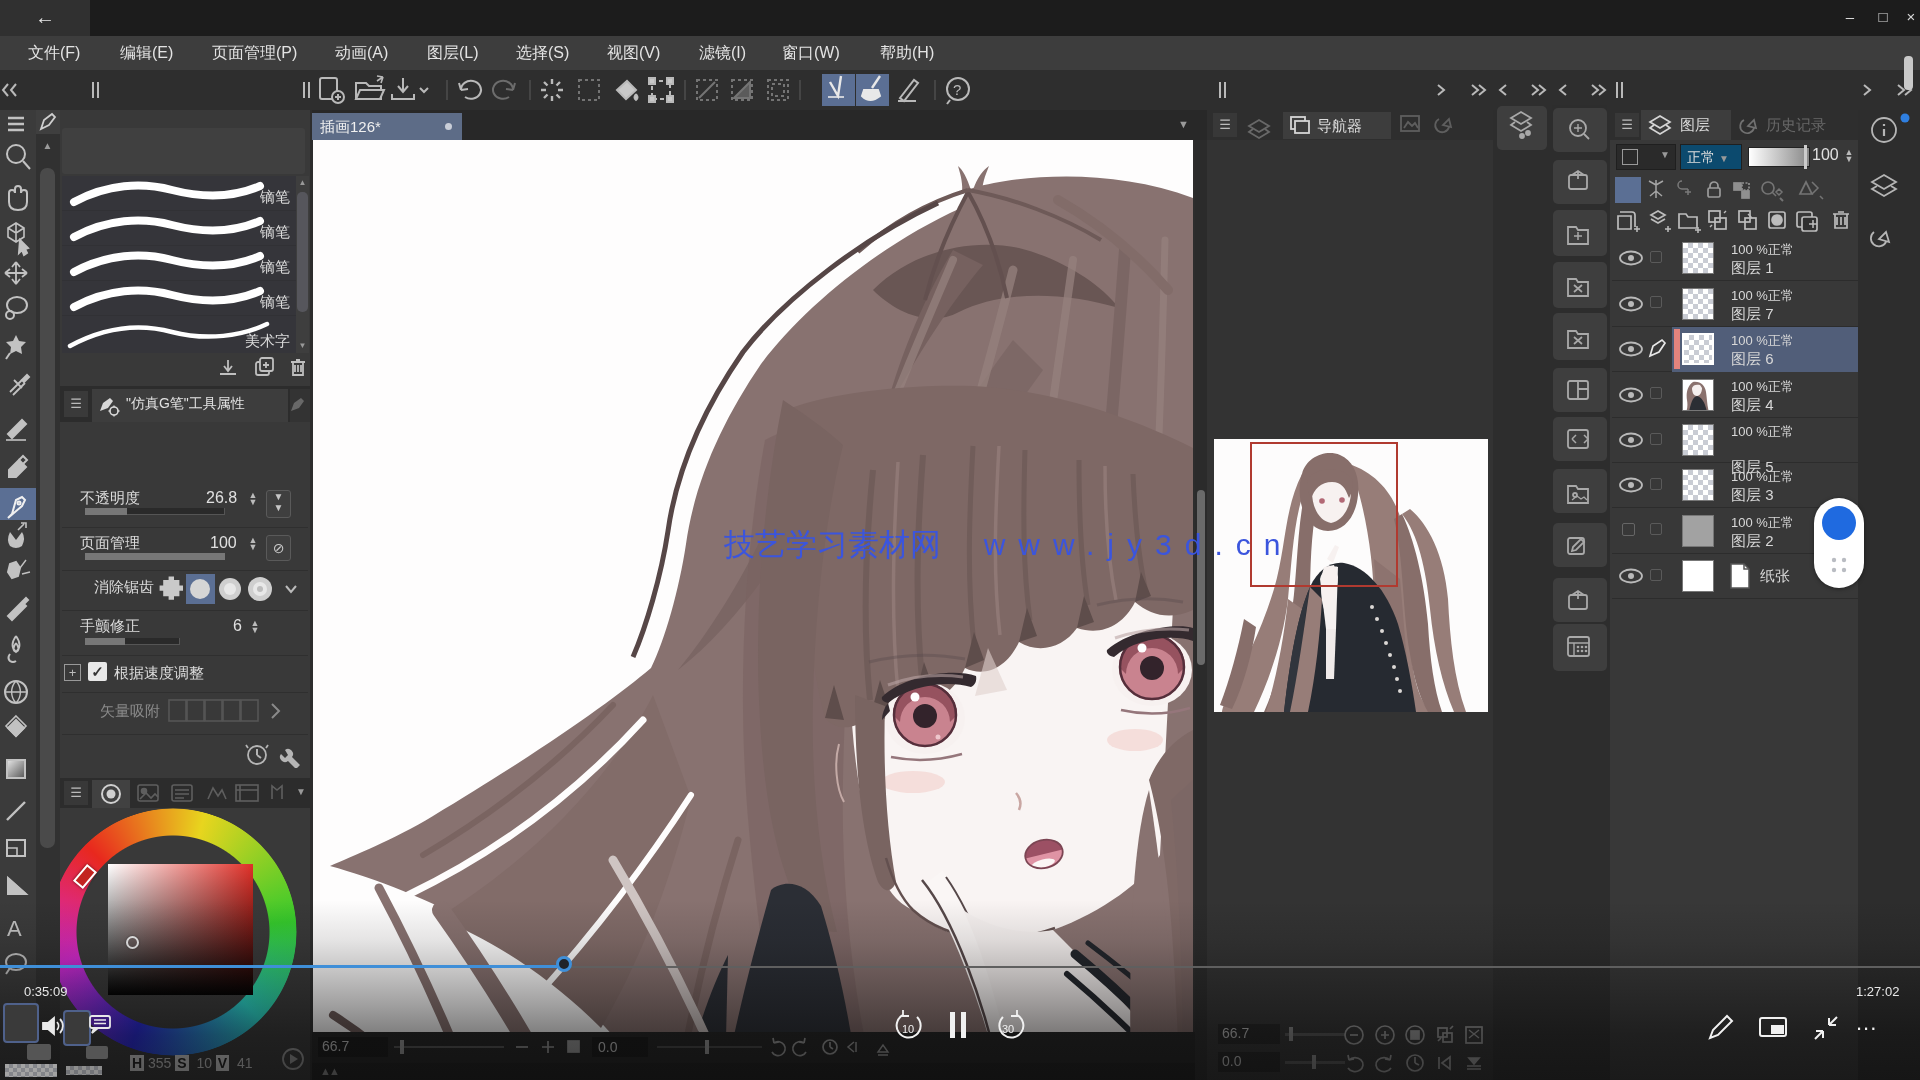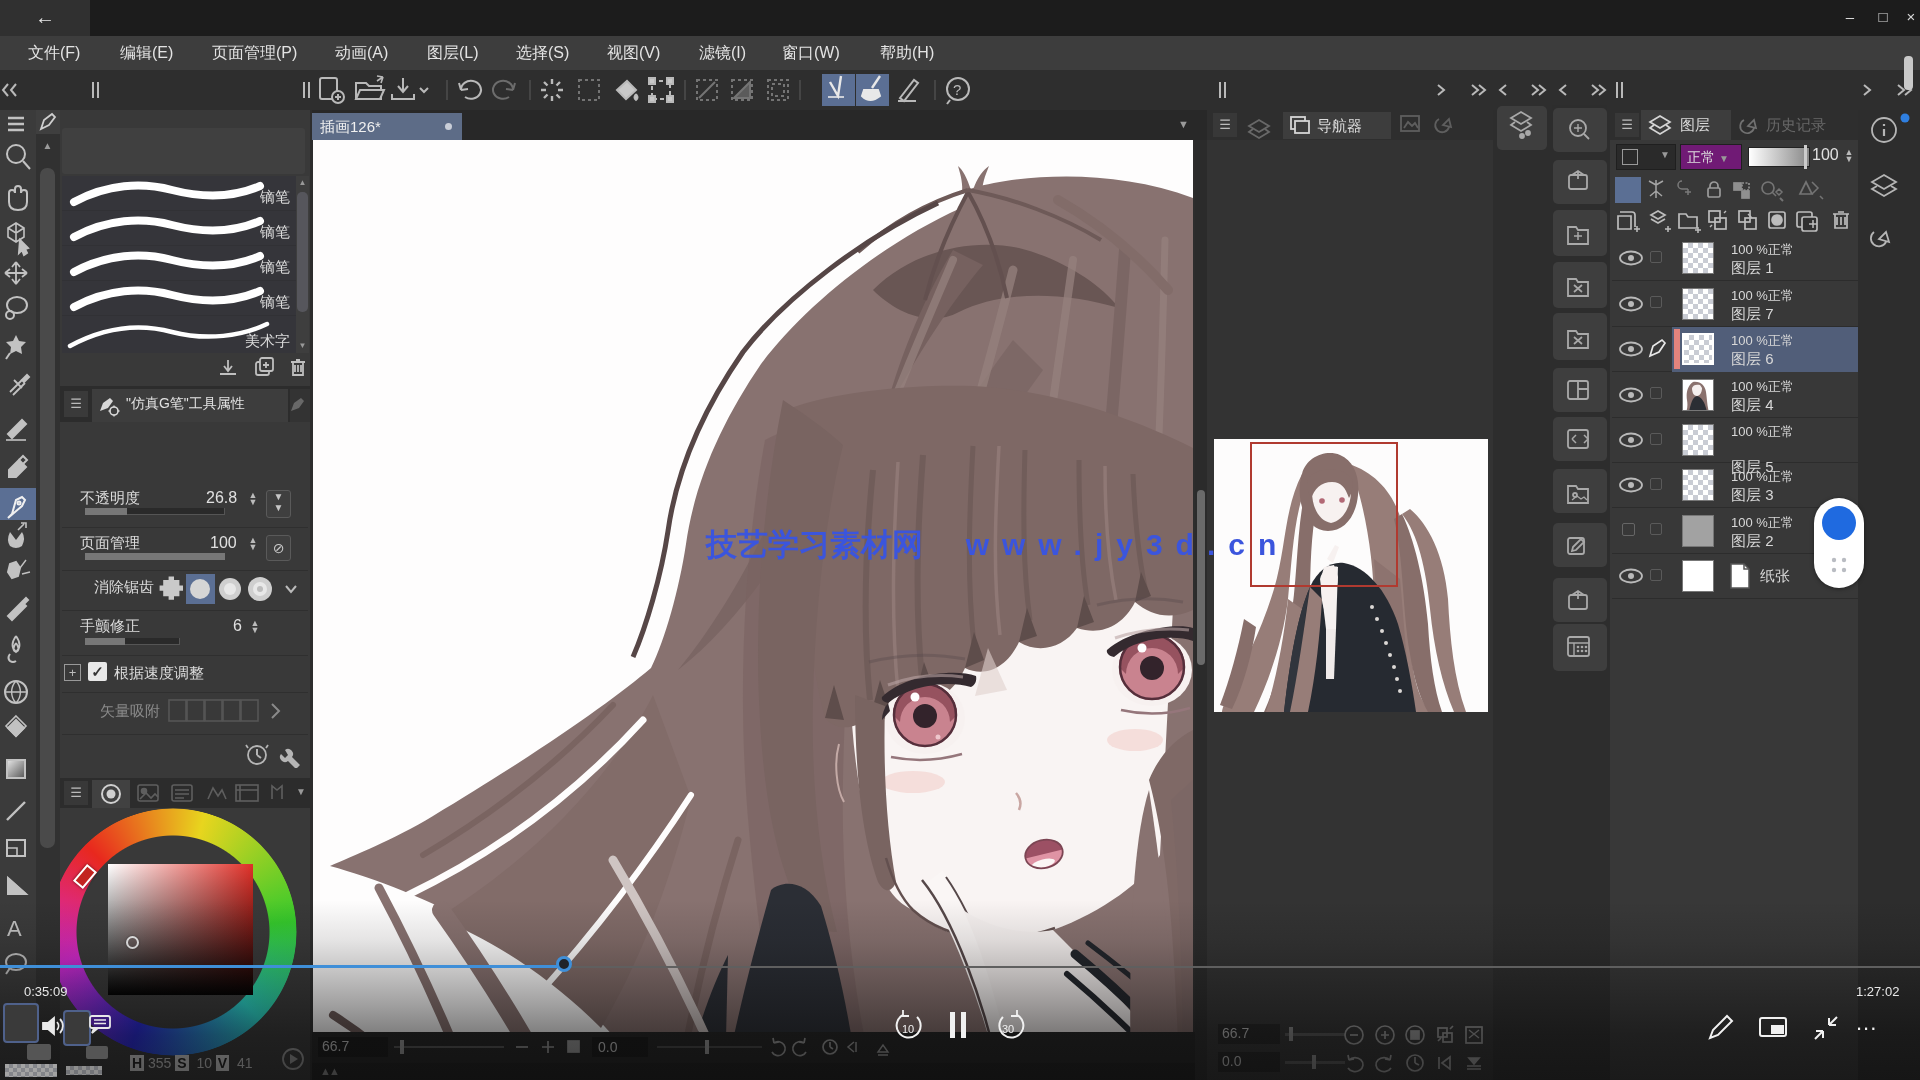--- a/index.html
+++ b/index.html
@@ -54,21 +54,21 @@
 #lhead{left:1610px;top:110px;width:248px;height:30px;background:#2e2e2e}
 .checker{background-image:linear-gradient(45deg,#c9ccd4 25%,transparent 25%,transparent 75%,#c9ccd4 75%),linear-gradient(45deg,#c9ccd4 25%,transparent 25%,transparent 75%,#c9ccd4 75%);background-size:12px 12px;background-position:0 0,6px 6px;background-color:#fff}
 
 #rstrip{left:1858px;top:110px;width:62px;height:970px;background:#2d2d2d}
 
 #shade{left:0;top:900px;width:1920px;height:180px;background:linear-gradient(to bottom,rgba(0,0,0,0) 0,rgba(8,8,8,0.10) 40px,rgba(8,8,8,0.22) 68px,rgba(8,8,8,0.38) 105px,rgba(8,8,8,0.52) 135px,rgba(8,8,8,0.62) 180px);pointer-events:none}
 #progressgray{left:0;top:966px;width:1920px;height:2px;background:#5f5f5f}
 #progressblue{left:0;top:965px;width:566px;height:3px;background:#3f8fd8}
 #playhead{left:556px;top:956px;width:16px;height:16px;border:3px solid #3f8fd8;border-radius:50%;background:#20242a}
 .vtime{position:absolute;color:#e8e8e8;font-size:13px}
-#watermark{left:706px;top:524px;width:620px;height:36px;color:#3b55dd;font-weight:bold;white-space:nowrap}
+#watermark{left:724px;top:524px;width:620px;height:36px;color:#3b55dd;font-weight:normal;white-space:nowrap}
 </style>
 </head>
 <body>
 <div id="stage">
   <div class="abs" id="titlebar"></div>
   <div class="abs" id="backbox">←</div>
   <div class="abs winbtn" style="left:1833px">–</div>
   <div class="abs winbtn" style="left:1866px">□</div>
   <div class="abs winbtn" style="left:1894px">×</div>
   <div class="abs" id="menubar">
@@ -706,21 +706,21 @@
       <g opacity="0.4">
           <path d="M100,10 a7,7 0 1 0 10,8 M110,10 l2,8 -8,-2 Z"></path>
           <text x="122" y="20" font-size="15" fill="#bbb" stroke="none" font-family="Liberation Sans">历史记录</text>
         </g>
     </svg>
   </div>
   <div class="abs" style="left:1612px;top:140px;width:246px;height:36px">
     <div style="position:absolute;left:4px;top:4px;width:60px;height:26px;background:#2a2a2a;border:1px solid #1f1f1f"></div>
     <div style="position:absolute;left:10px;top:9px;width:16px;height:16px;border:1.5px solid #999"></div>
     <div style="position:absolute;left:48px;top:9px;color:#999;font-size:10px">▼</div>
-    <div style="position:absolute;left:68px;top:4px;width:62px;height:26px;background:#701a75;border:1px solid #1f1f1f;color:#ddd;font-size:14px;line-height:24px;padding-left:6px">正常 <span style="font-size:10px;color:#999">▼</span></div>
+    <div style="position:absolute;left:68px;top:4px;width:62px;height:26px;background:#0c4a6e;border:1px solid #1f1f1f;color:#ddd;font-size:14px;line-height:24px;padding-left:6px">正常 <span style="font-size:10px;color:#999">▼</span></div>
     <div style="position:absolute;left:136px;top:7px;width:62px;height:20px;background:linear-gradient(to right,#fff,#888);border:1px solid #222"></div>
     <div style="position:absolute;left:192px;top:5px;width:3px;height:24px;background:#ccc"></div>
     <div style="position:absolute;left:200px;top:6px;color:#e0e0e0;font-size:16px">100</div>
     <div class="spin" style="position:absolute;left:230px;top:9px">▲<br>▼</div>
   </div>
   <div class="abs" style="left:1612px;top:176px;width:246px;height:30px">
     <div style="position:absolute;left:3px;top:1px;width:26px;height:26px;background:#5b6f94"></div>
     <svg width="246" height="30" fill="none" stroke="#a5a5a5" stroke-width="1.7">
       <rect x="8" y="7" width="15" height="13" stroke="#e5e5e5" stroke-dasharray="3,2"></rect>
         <path d="M11,10 h9 v7 h-9 Z" fill="#e5e5e5" stroke="none"></path>

